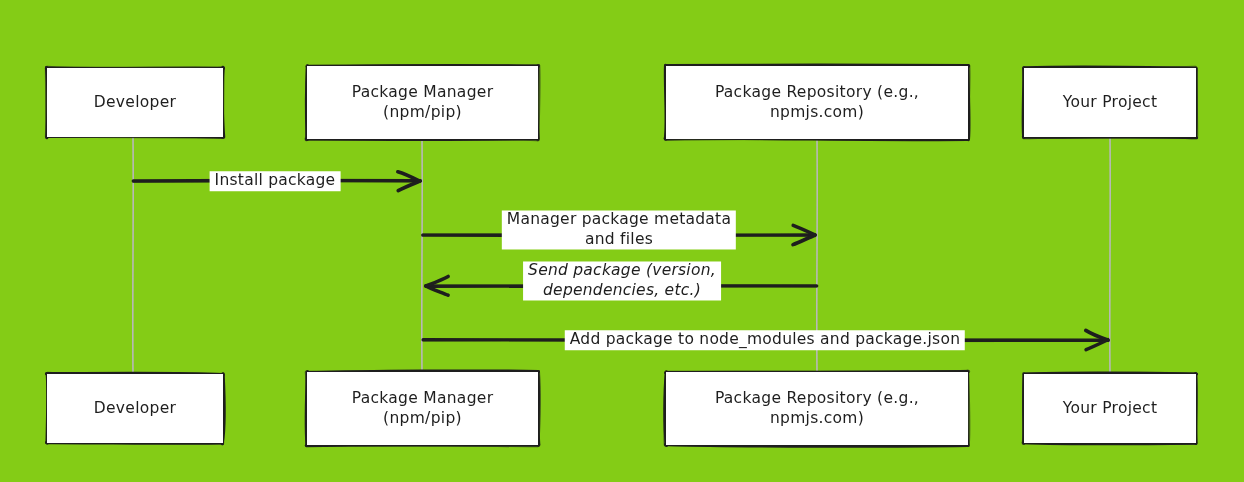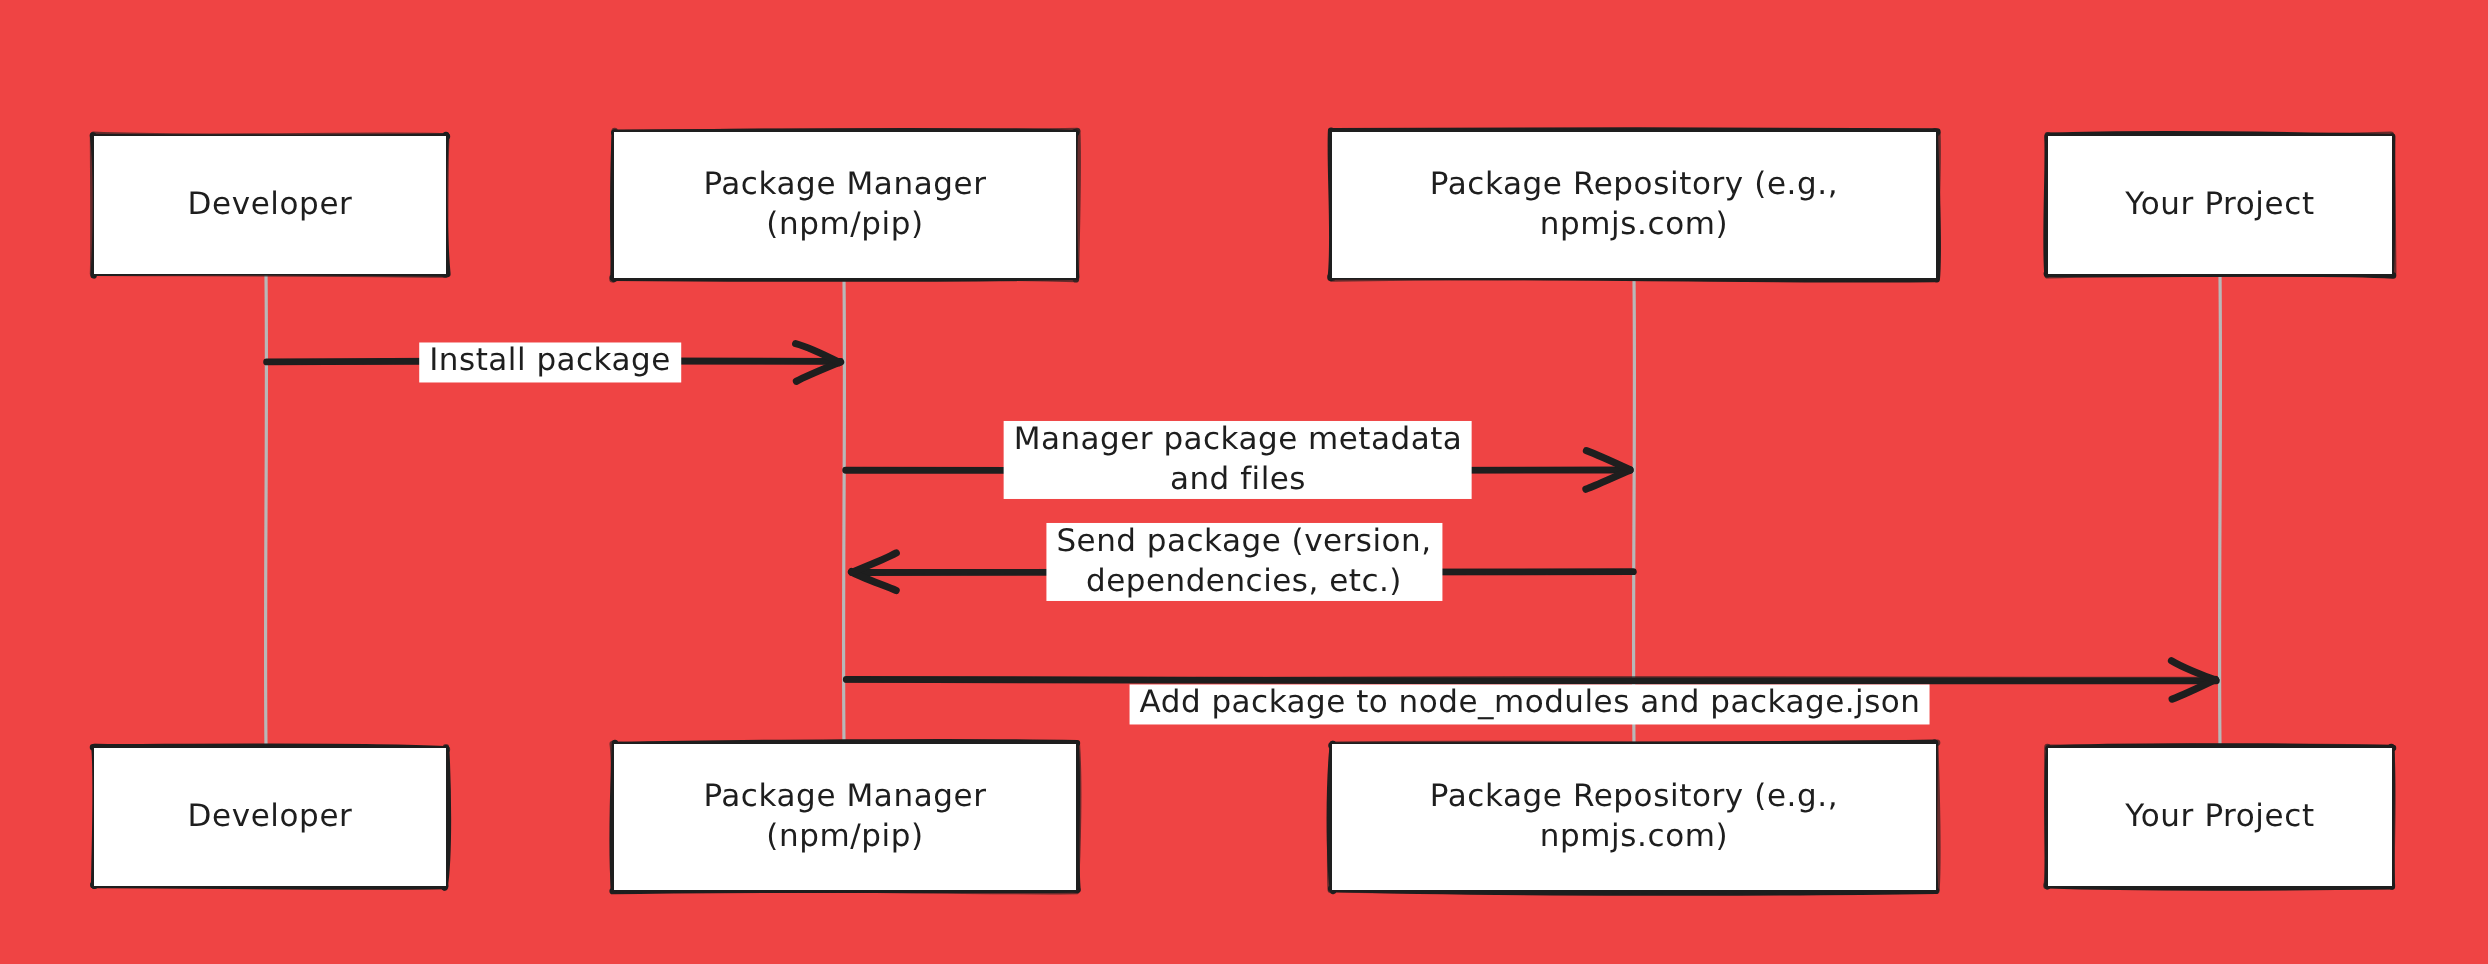--- a/index.html
+++ b/index.html
@@ -5,21 +5,21 @@
   * { margin:0; padding:0; box-sizing:border-box; }
   html, body {
     width:1244px; height:482px;
     background:#ffffff;
     font-family:"DejaVu Sans", sans-serif;
     overflow:hidden;
   }
   #canvas {
     position:relative;
     width:1244px; height:482px;
-    background:#ef4444;
+    background:#84cc16;
   }
   svg#diagram { position:absolute; top:0; left:0; width:1244px; height:482px; }
 
   .participant-box {
     position:absolute;
     background:#ffffff;
     display:flex;
     align-items:center;
     justify-content:center;
     text-align:center;
@@ -182,18 +182,18 @@
         <span class="participant-label">Your Project</span>
       </div>
       <div class="participant-box" style="left: 1024px; top: 374px; width: 172px; height: 69px;">
         <span class="participant-label">Your Project</span>
       </div>
     </div>
   <div id="label-layer">
       <div class="msg-label" style="left: 275px; top: 181px; text-align: center;">Install package</div>
       <div class="msg-label" style="left: 619px; top: 230px;">Manager package metadata
 and files</div>
-      <div class="msg-label" style="left: 622px; top: 281px;">Send package (version,
+      <div class="msg-label" style="left: 622px; top: 281px; font-style: italic;">Send package (version,
 dependencies, etc.)</div>
-      <div class="msg-label" style="left: 765px; top: 352px;">Add package to node_modules and package.json</div>
+      <div class="msg-label" style="left: 765px; top: 340px;">Add package to node_modules and package.json</div>
     </div>
 
 </div>
 
 </body></html>

